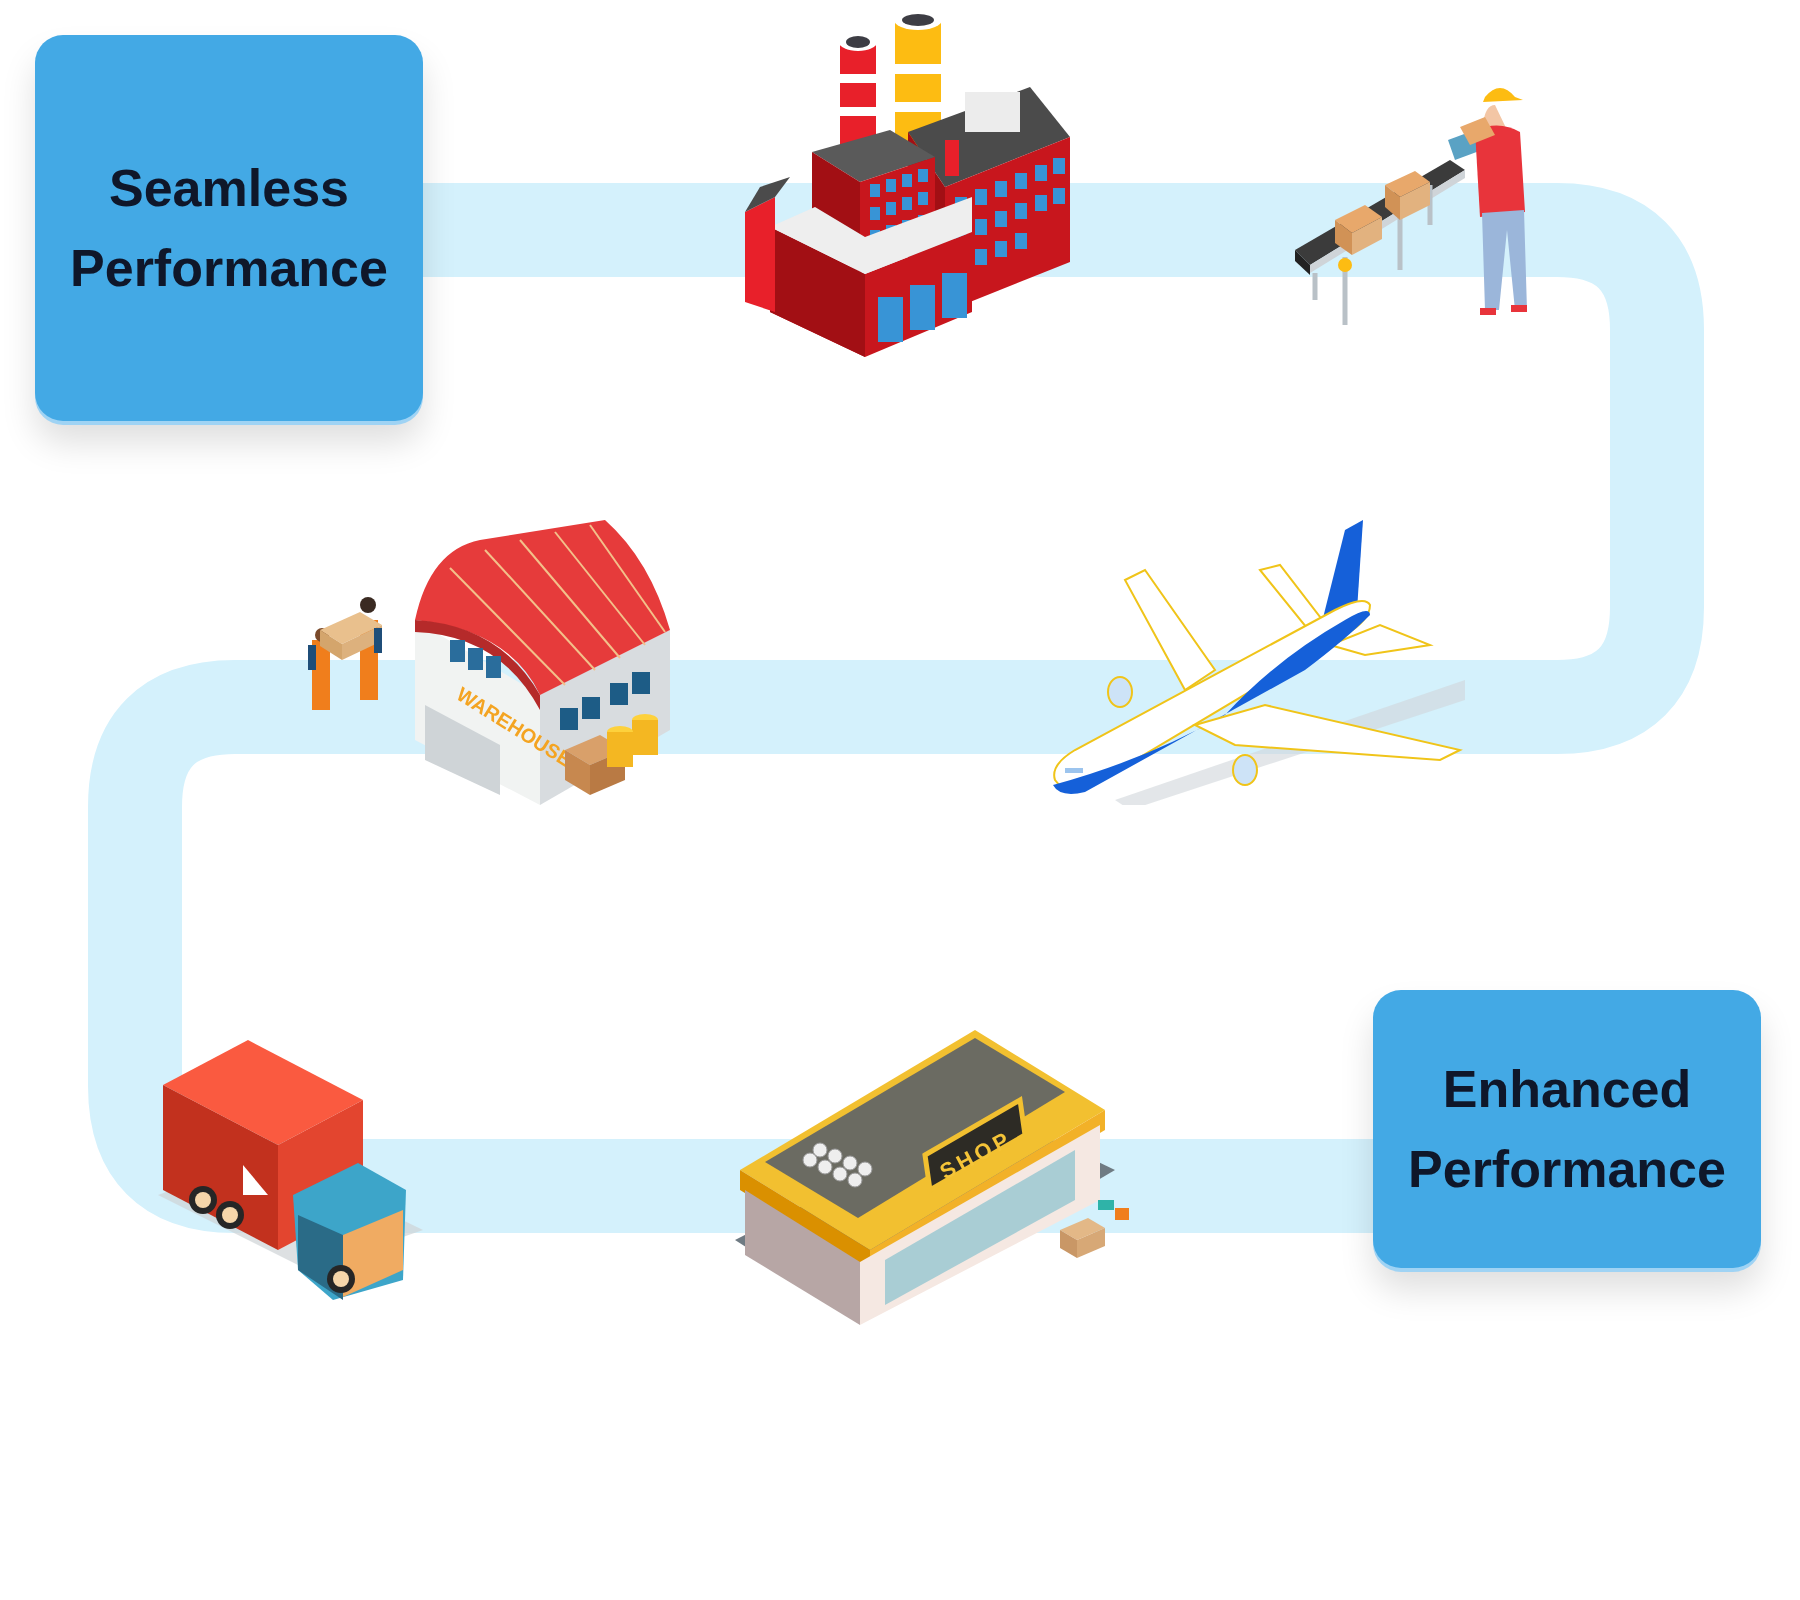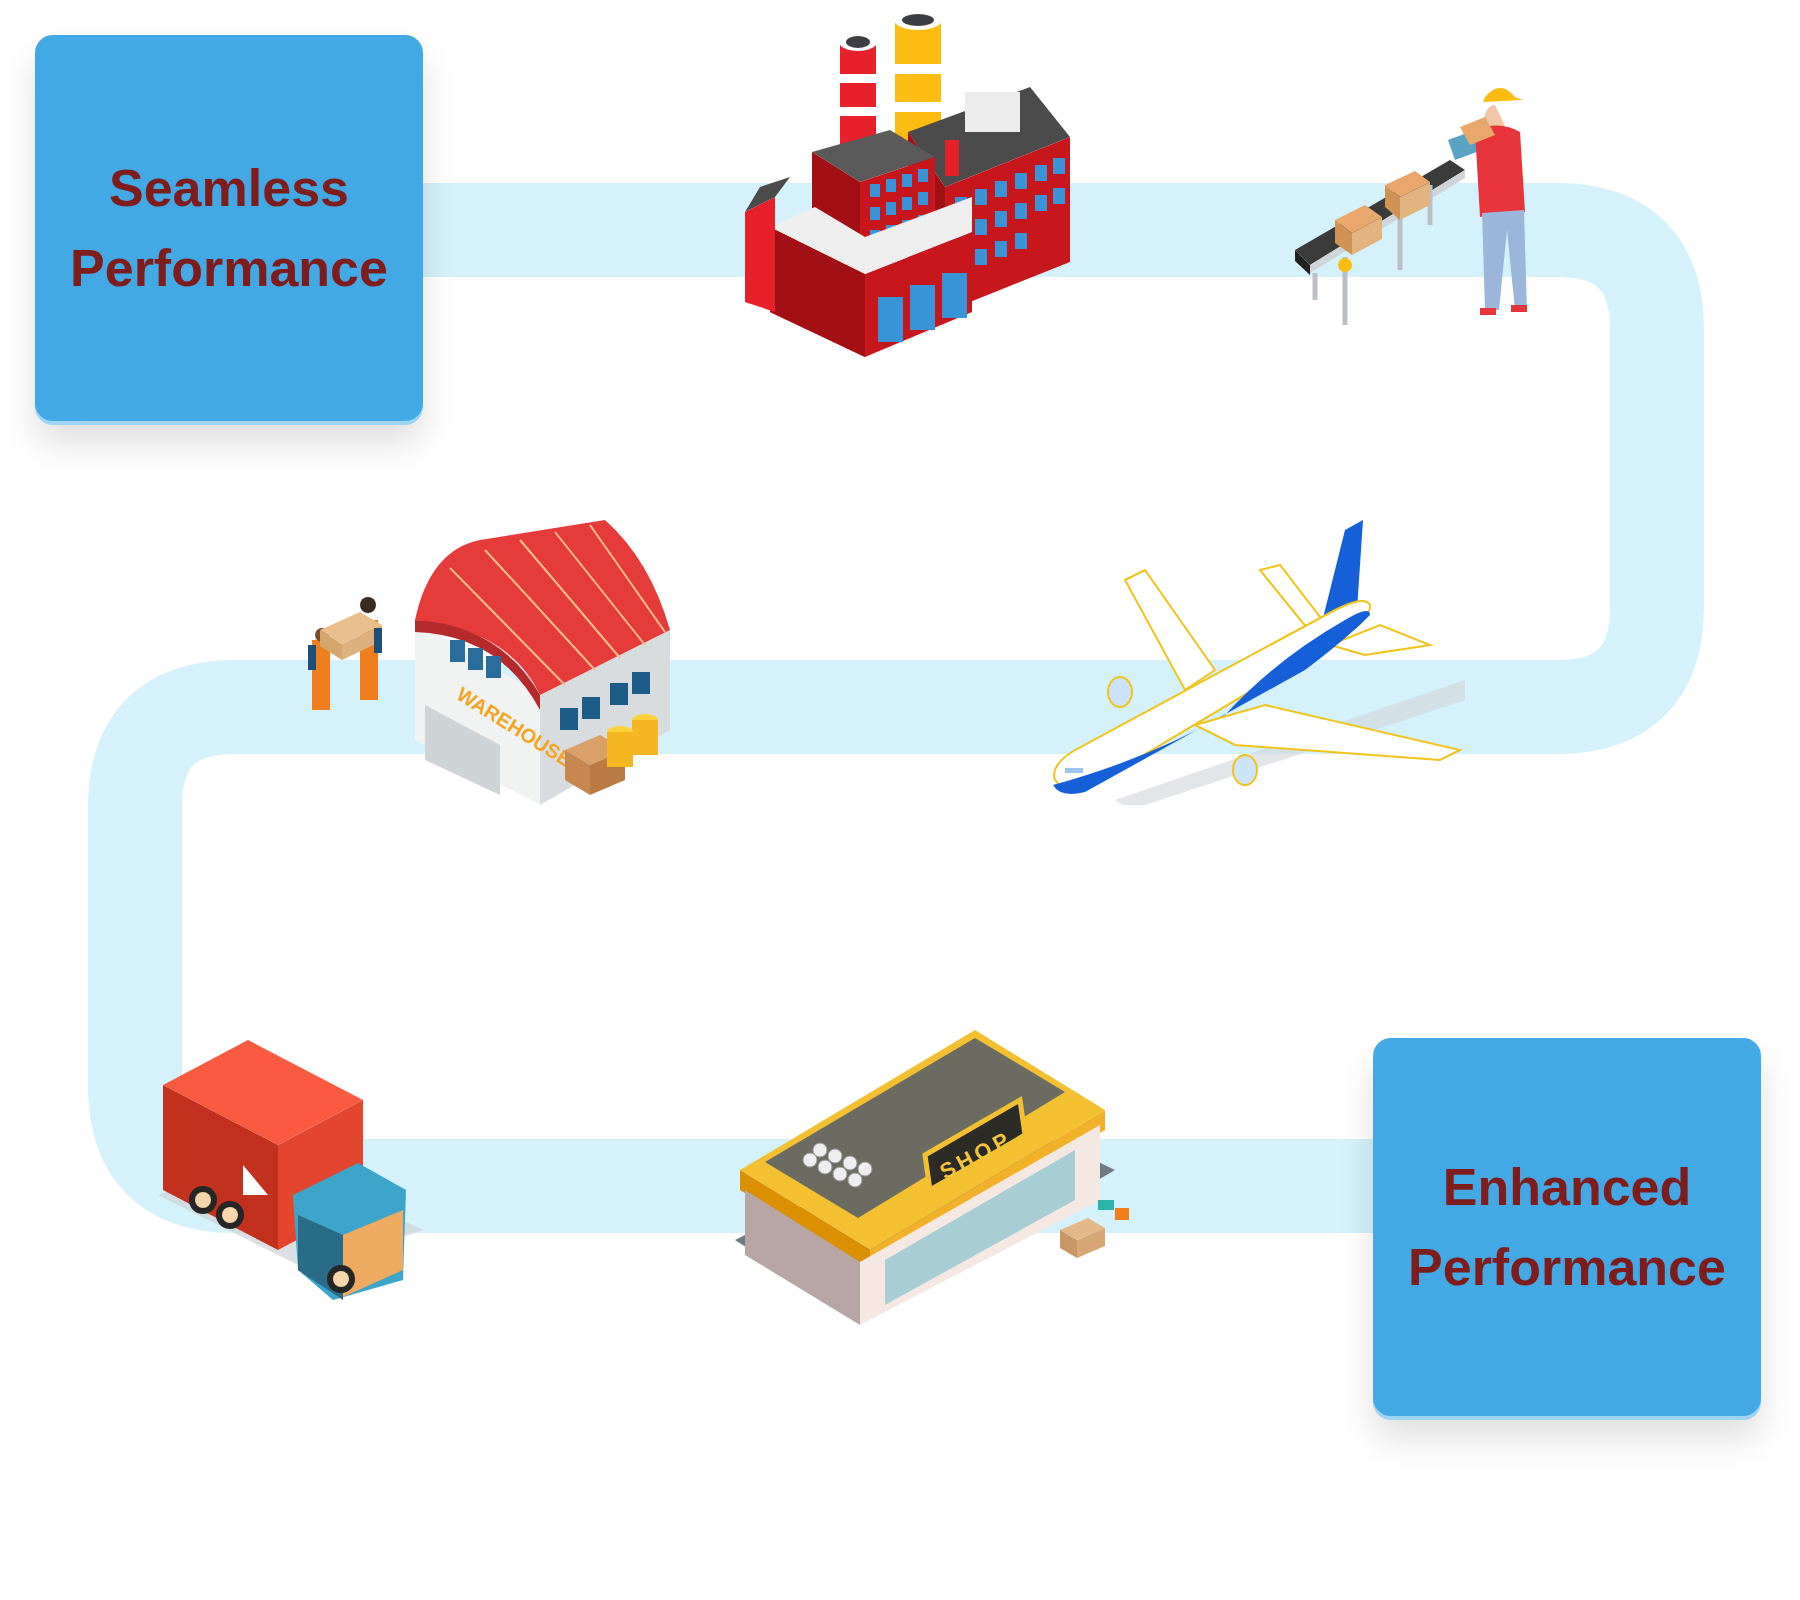--- a/index.html
+++ b/index.html
@@ -1,27 +1,27 @@
 <!DOCTYPE html>
 <html><head>
 <meta charset="utf-8">
 <style>
   html, body { margin: 0; padding: 0; background: #ffffff; }
   body { width: 1800px; height: 1600px; position: relative; overflow: hidden;
          font-family: "Liberation Sans", "DejaVu Sans", sans-serif; }
   #path-layer { position: absolute; left: 0; top: 0; width: 1800px; height: 1600px; }
   .stage-box {
-    position: absolute; width: 388px; height: 386px; border-radius: 18px;
-    background: #43A9E5; color: #7f1d1d;
+    position: absolute; width: 388px; height: 386px; border-radius: 28px;
+    background: #43A9E5; color: #0f172a;
     display: flex; flex-direction: column; align-items: center; justify-content: center;
     box-shadow: 0 4px 0 #9fd3f4, 0 22px 34px rgba(0,0,0,0.13);
     font-weight: 700; font-size: 52px; line-height: 80px; text-align: center;
   }
   #box-start { left: 35px; top: 35px; }
-  #box-end { left: 1373px; top: 990px; height: 378px; margin-top: 48px; }
+  #box-end { left: 1373px; top: 990px; height: 278px; }
   .illus { position: absolute; }
   #factory { left: 740px; top: 12px; width: 340px; height: 345px; }
   #conveyor { left: 1290px; top: 75px; width: 260px; height: 255px; }
   #warehouse { left: 300px; top: 520px; width: 370px; height: 285px; }
   #airplane { left: 1045px; top: 520px; width: 425px; height: 285px; }
   #truck { left: 158px; top: 1035px; width: 265px; height: 268px; }
   #shop { left: 730px; top: 1030px; width: 415px; height: 300px; }
 </style>
 </head>
 <body>

